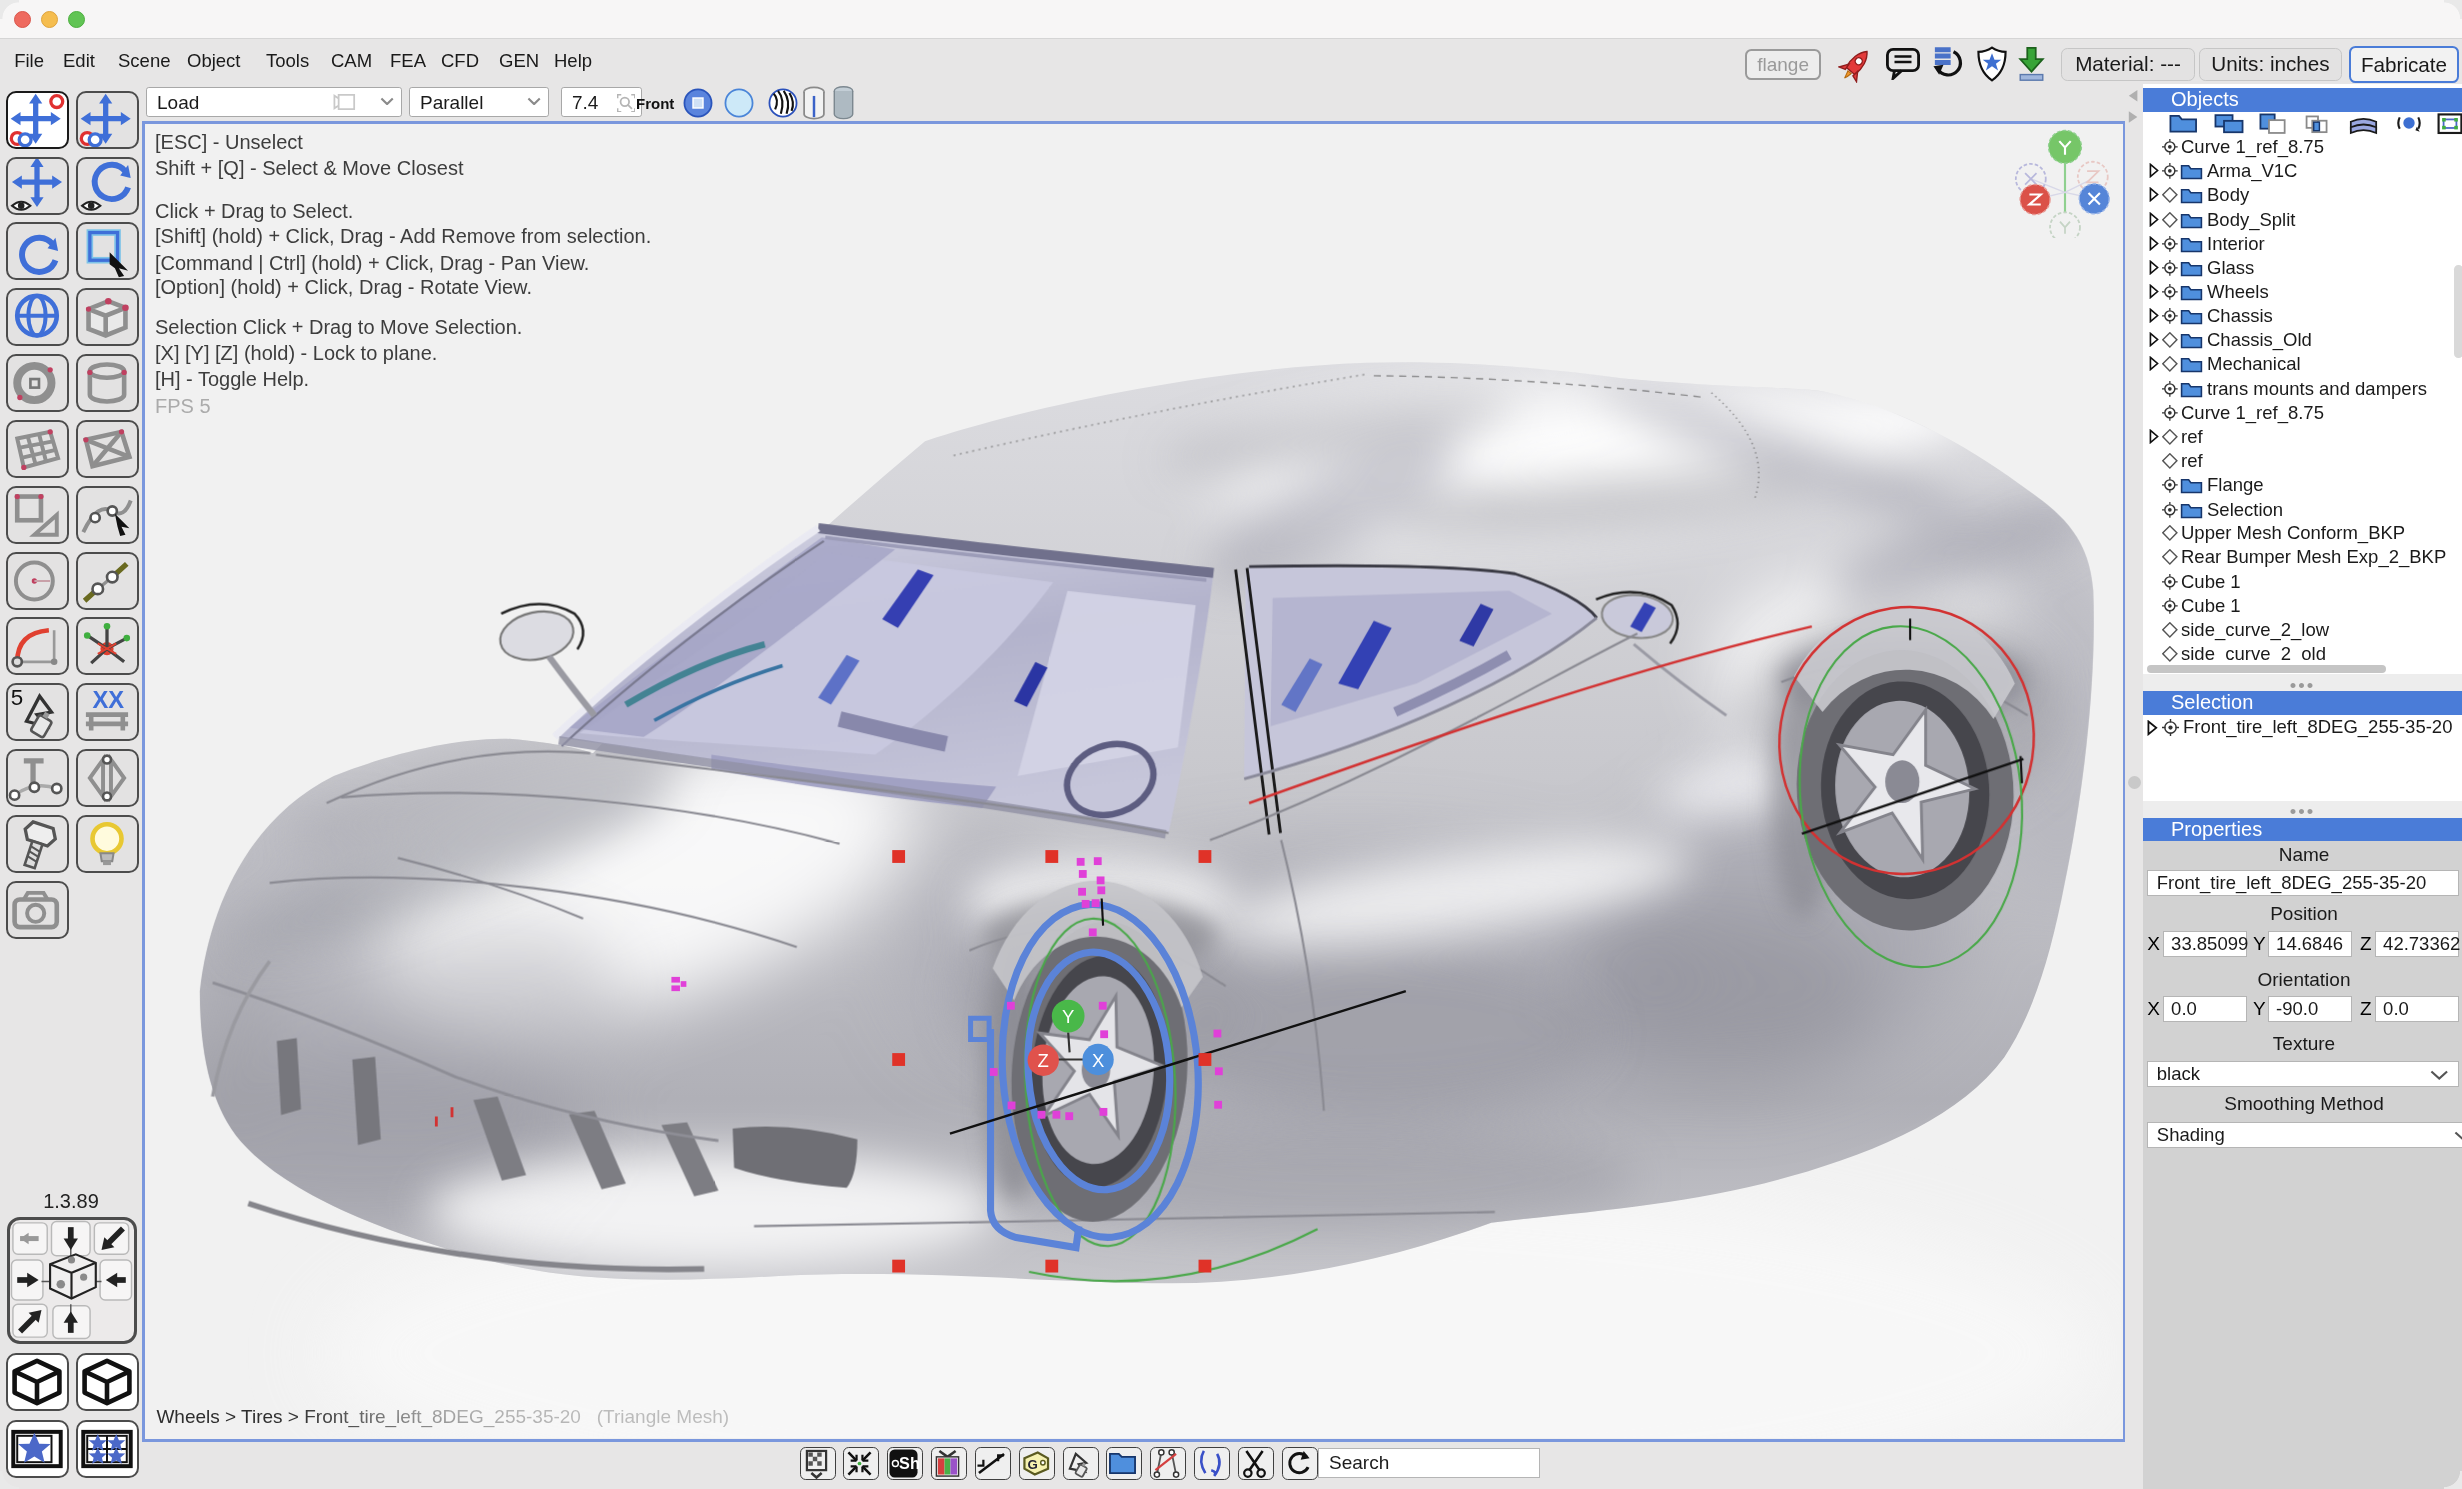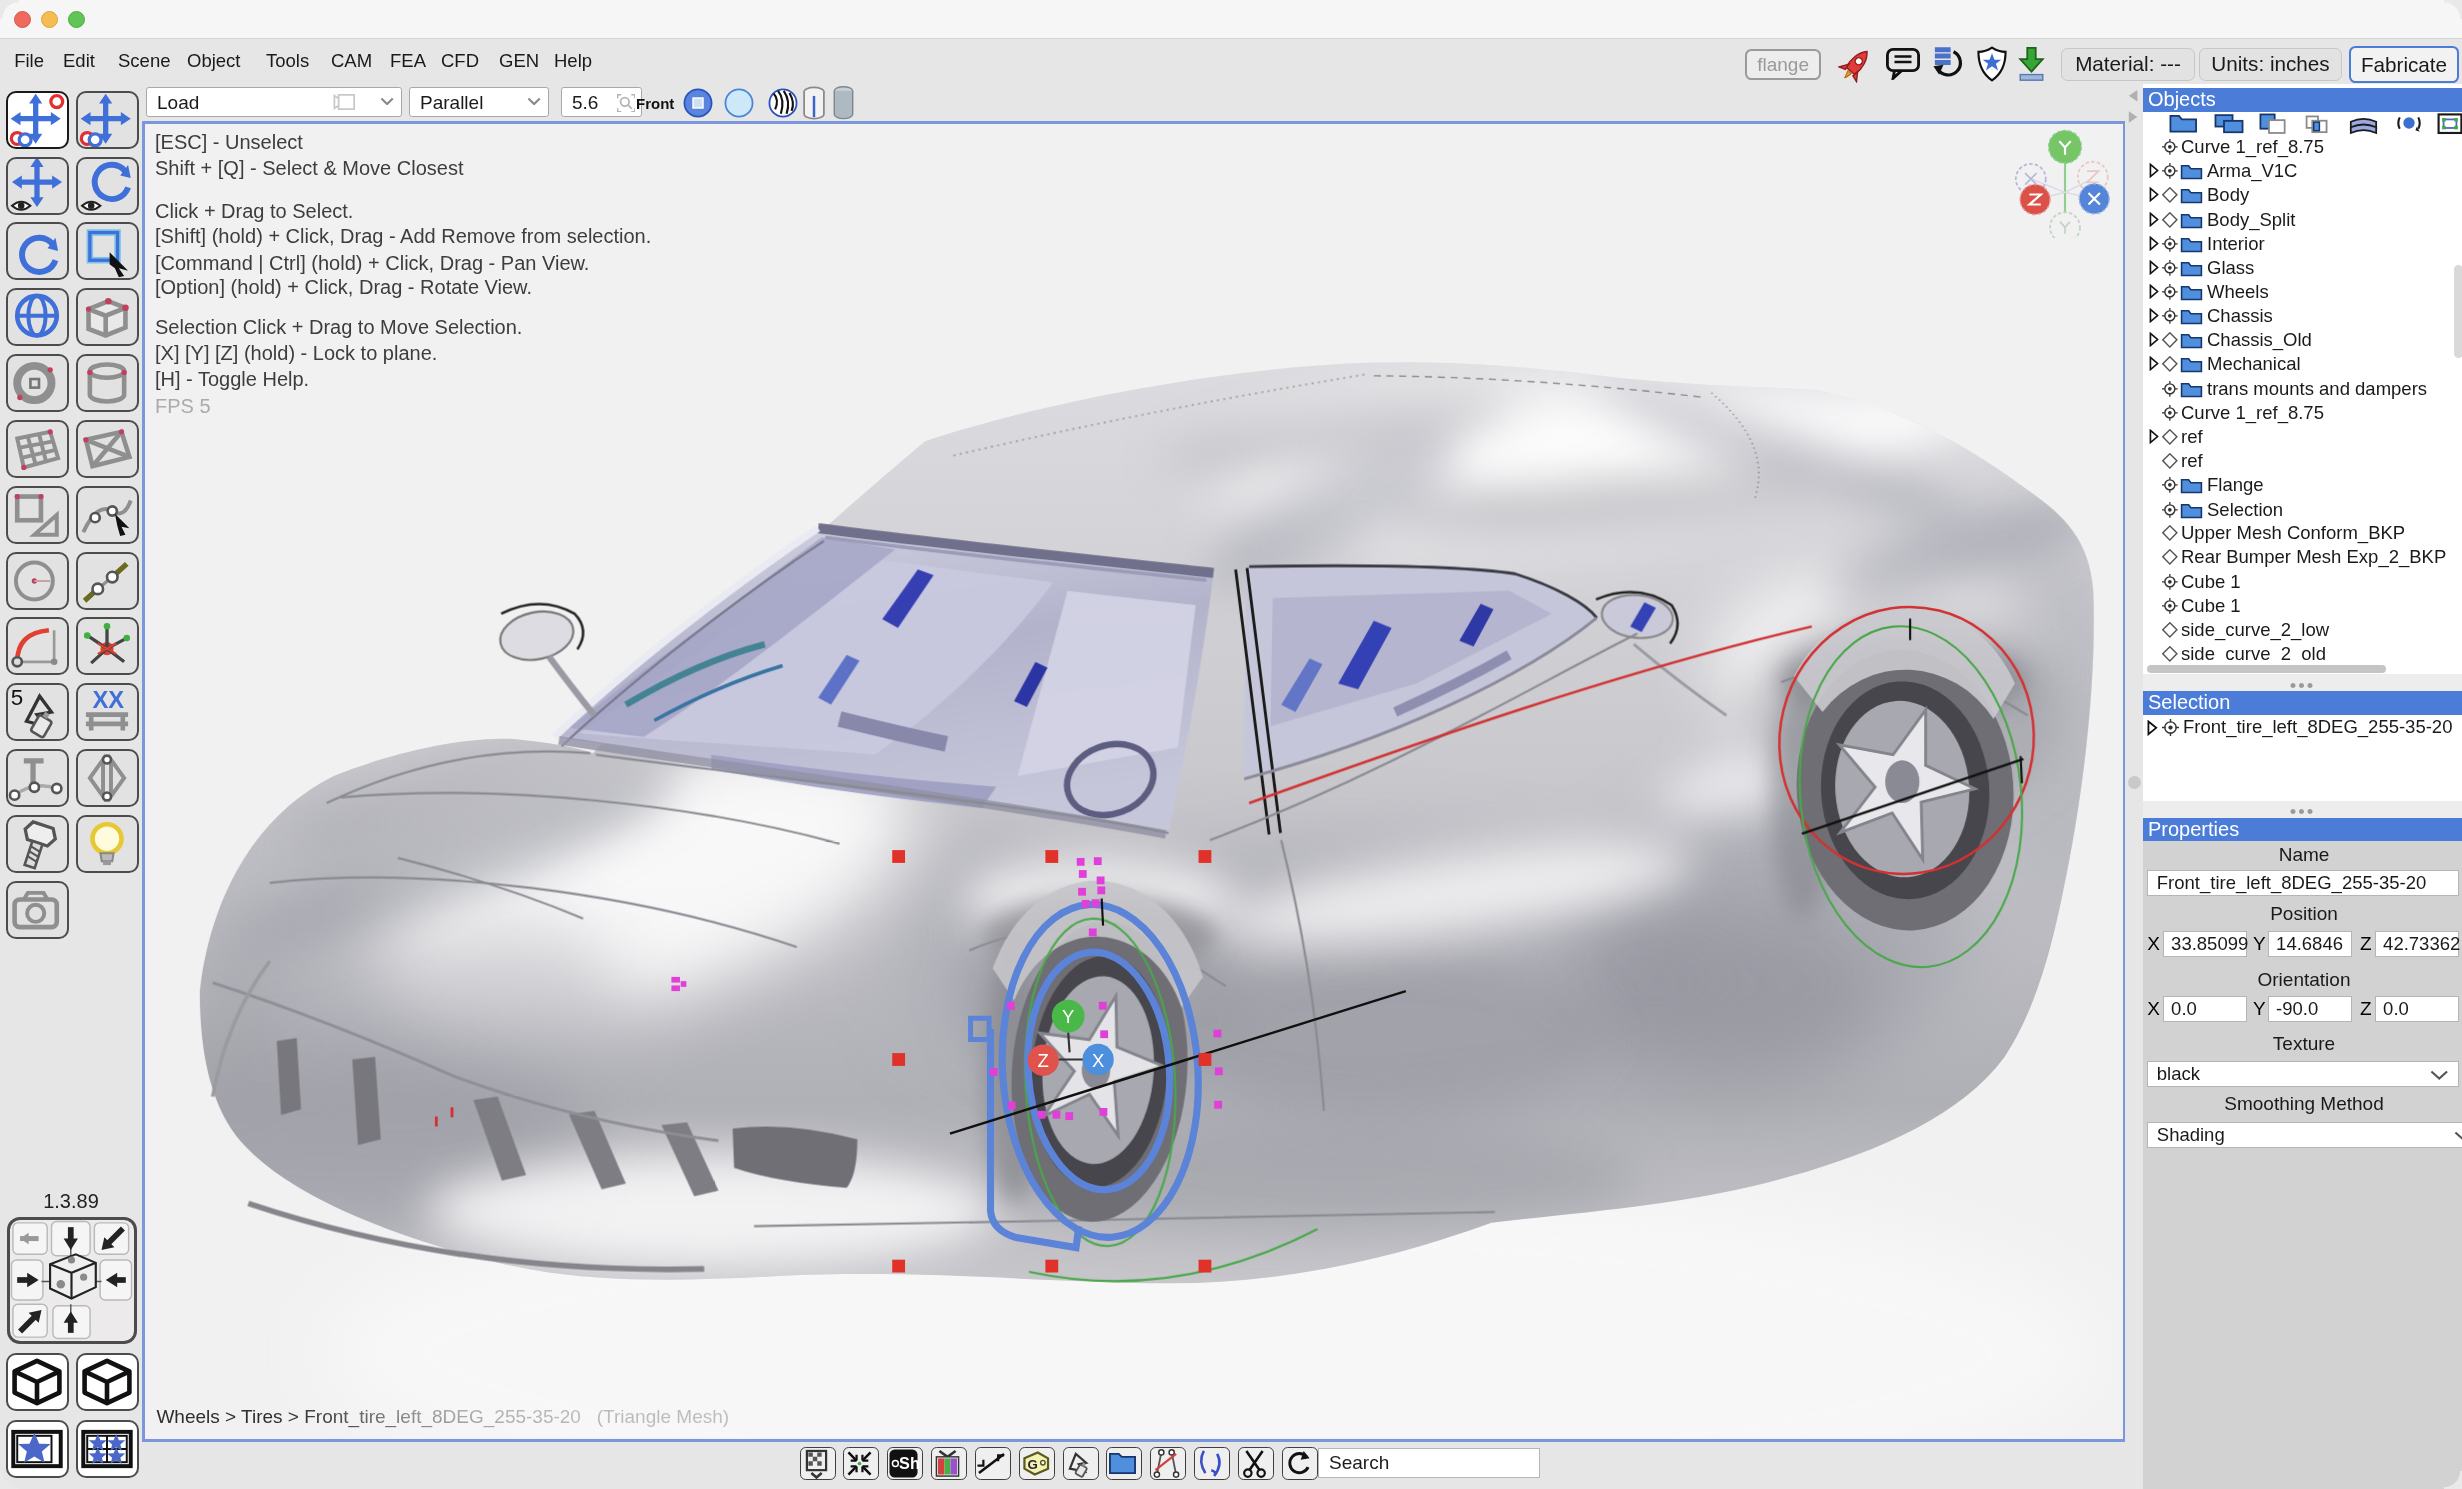--- a/index.html
+++ b/index.html
@@ -23,21 +23,21 @@
 
 #viewport { left:142px; top:121px; width:1984px; height:1321px; background:#f1f1f1; border:3.6px solid #7a97dd; }
 .help { position:absolute; left:10px; font-size:20px; color:#3d3d3d; white-space:pre; }
 #status { position:absolute; left:11.4px; top:1282px; font-size:19px; color:#2e2e2e; }
 
 #bottombar { left:142px; top:1442px; width:2001px; height:47px; background:#e7e6e6; }
 .bbtn { position:absolute; top:5px; width:36px; height:33px; background:#efefef; border:1.4px solid #3f3f3f; border-radius:5.7px; }
 #search { position:absolute; left:1176px; top:5.7px; width:222px; height:30px; background:#fff; border:1.4px solid #b5b5b5; font-size:19px; color:#1c1c1c; padding-left:10px; line-height:28.5px; }
 
 #rightpanel { left:2143px; top:84px; width:319px; height:1405px; background:#ffffff; }
-.phead { position:absolute; left:0; width:319px; height:24px; background:#4a7cd8; color:#ffffff; font-size:20px; padding-left:5px; line-height:23.5px; }
+.phead { position:absolute; left:0; width:319px; height:24px; background:#4a7cd8; color:#ffffff; font-size:20px; padding-left:28px; line-height:23.5px; }
 .trow { position:absolute; left:0; width:319px; height:24px; font-size:18.5px; color:#1a1a1a; white-space:nowrap; }
 .dots3 { position:absolute; width:319px; text-align:center; color:#9a9a9a; font-size:18.5px; letter-spacing:2.1px; }
 #propbody { position:absolute; left:0; top:757px; width:319px; height:648px; background:#d2d2d2; }
 .plabel { position:absolute; width:322px; text-align:center; font-size:19px; color:#1a1a1a; }
 .pinput { position:absolute; background:#fff; border:1.4px solid #b5b5b5; font-size:18.5px; color:#1a1a1a; line-height:23px; white-space:nowrap; }
 #gutter { left:2125px; top:121px; width:18px; height:1368px; background:#e7e6e6; }
 </style>
 </head>
 <body>
 <div id="titlebar" class="abs">
@@ -67,21 +67,21 @@
         <path d="M2 2 L10 10 L18 2" fill="none" stroke="#8a8a8a" stroke-width="3"></path>
       </svg>
   </div>
   <div class="combo" style="left:409px; width:140px;">
     <span class="txt">Parallel</span>
     <svg class="chev" viewBox="0 0 20 12">
         <path d="M2 2 L10 10 L18 2" fill="none" stroke="#8a8a8a" stroke-width="3"></path>
       </svg>
   </div>
   <div class="combo" style="left:561px; width:81px;">
-    <span class="txt">5.6</span>
+    <span class="txt">7.4</span>
     <svg class="abs" style="right:5.7px; top:5.7px;" width="18.5" height="18.5" viewBox="0 0 26 26">
         <circle cx="11" cy="11" r="6" fill="none" stroke="#b5b5b5" stroke-width="2.5"></circle>
         <path d="M15 15 L21 21" stroke="#b5b5b5" stroke-width="2.5"></path>
         <path d="M1 6 L1 1 L6 1 M20 1 L25 1 L25 6 M25 20 L25 25 L20 25 M6 25 L1 25 L1 20" fill="none" stroke="#b5b5b5" stroke-width="2"></path>
       </svg>
   </div>
   <div class="abs" style="left:636px; top:15px; font-size:15px; font-weight:bold; color:#111;">Front</div>
   <svg class="abs" style="left:683px; top:7.8px;" width="30" height="30" viewBox="0 0 42 42">
       <circle cx="21" cy="21" r="19" fill="#5a84dd" stroke="#2a54bb" stroke-width="2.5"></circle>
       <rect x="14" y="14" width="14" height="14" fill="#cfe0f5" stroke="#ffffff" stroke-width="2"></rect>

